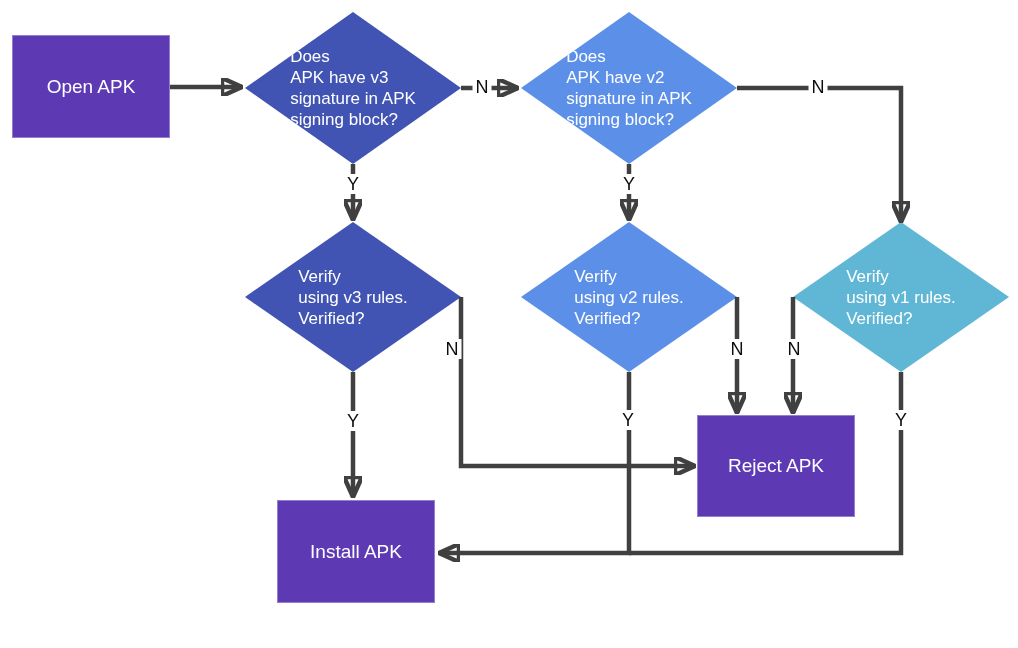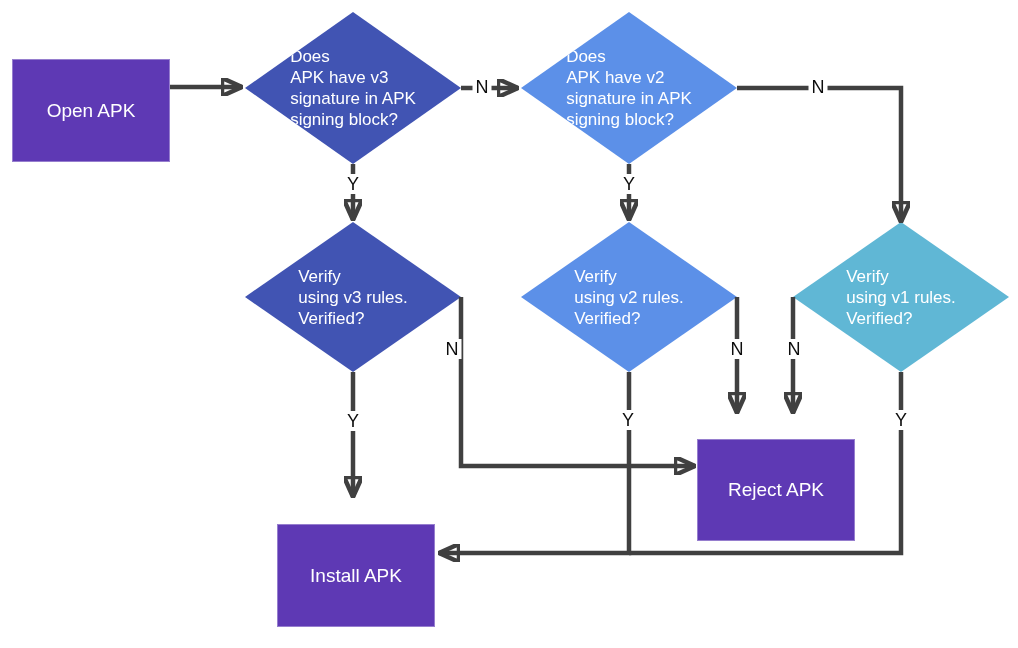--- a/index.html
+++ b/index.html
@@ -19,21 +19,20 @@
     justify-content: center;
     color: var(--node-text, #fff);
     box-sizing: border-box;
     z-index: 1;
   }
   .node .lbl { white-space: pre-line; }
   .rect {
     background: var(--purple, #5e39b4);
     border: 1px solid rgba(255,255,255,0.35);
     font-size: 19px;
-    margin-top: 24px;
   }
   .diamond {
     clip-path: polygon(50% 0, 100% 50%, 50% 100%, 0 50%);
     font-size: 17px;
     line-height: 21px;
   }
   .d-indigo { background: var(--indigo, #4154b3); }
   .d-blue   { background: var(--blue, #5c90e8); }
   .d-teal   { background: var(--teal, #60b7d5); }
   .edges {

